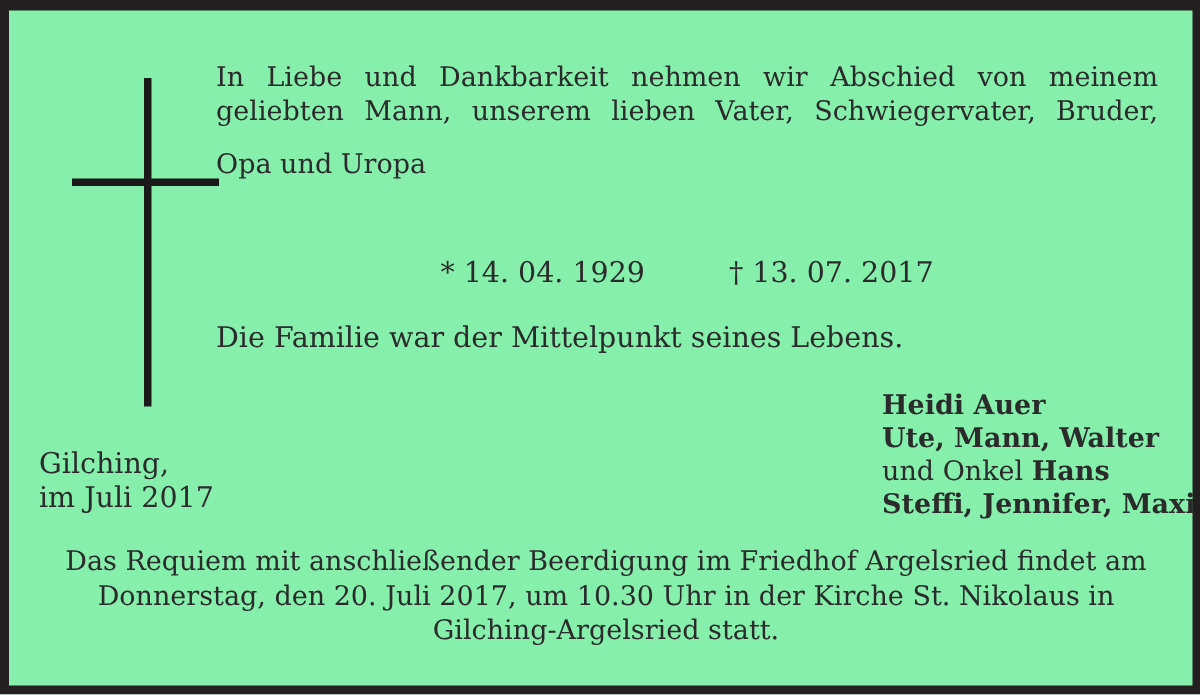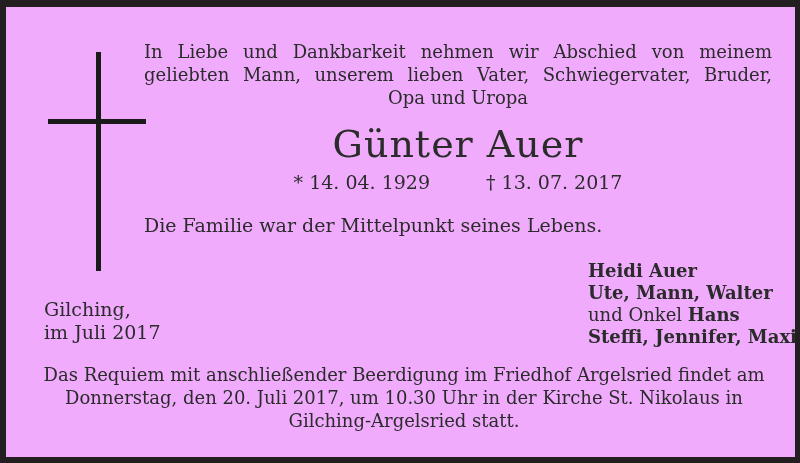--- a/index.html
+++ b/index.html
@@ -15,21 +15,21 @@
     overflow: hidden;
     font-family: "DejaVu Serif", "Liberation Serif", serif;
     color: #2b2b2b;
   }
   .paper {
     position: absolute;
     top: 7px;
     left: 6px;
     right: 5px;
     bottom: 6px;
-    background: #f0abfc;
+    background: #86efac;
   }
   
   .cross {
     position: absolute;
     left: 0;
     top: 0;
     width: 150px;
     height: 280px;
   }
   .cross .v-bar {
@@ -55,21 +55,22 @@
     top: 33px;
     width: 628px;
     font-size: 18px;
     line-height: 23px;
   }
   .intro .just {
     text-align: justify;
     text-align-last: justify;
   }
   .intro .centered {
-    text-align: center;
+    text-align: left;
+    margin-top: 12px;
   }
   .name {
     position: absolute;
     left: 138px;
     top: 116px;
     width: 628px;
     text-align: center;
     font-size: 38px;
     line-height: 42px;
     letter-spacing: 1px;
@@ -102,21 +103,21 @@
     font-size: 18px;
     line-height: 22px;
     font-weight: bold;
     white-space: nowrap;
   }
   .mourners .regular {
     font-weight: normal;
   }
   .place {
     position: absolute;
-    left: 38px;
+    left: 20px;
     top: 291px;
     font-size: 19px;
     line-height: 23px;
   }
   .funeral {
     position: absolute;
     left: 28px;
     top: 356px;
     width: 740px;
     text-align: center;
@@ -134,21 +135,20 @@
       <div class="v-bar"></div>
       <div class="h-bar"></div>
     </div>
 
     <div class="intro">
       <div class="just">In Liebe und Dankbarkeit nehmen wir Abschied von meinem</div>
       <div class="just">geliebten Mann, unserem lieben Vater, Schwiegervater, Bruder,</div>
       <div class="centered">Opa und Uropa</div>
     </div>
 
-    <div class="name">Günter Auer</div>
 
     <div class="dates">
       <span>* 14. 04. 1929</span>
       <span>† 13. 07. 2017</span>
     </div>
 
     <div class="epitaph">Die Familie war der Mittelpunkt seines Lebens.</div>
 
     <div class="mourners">
       <div>Heidi Auer</div>

